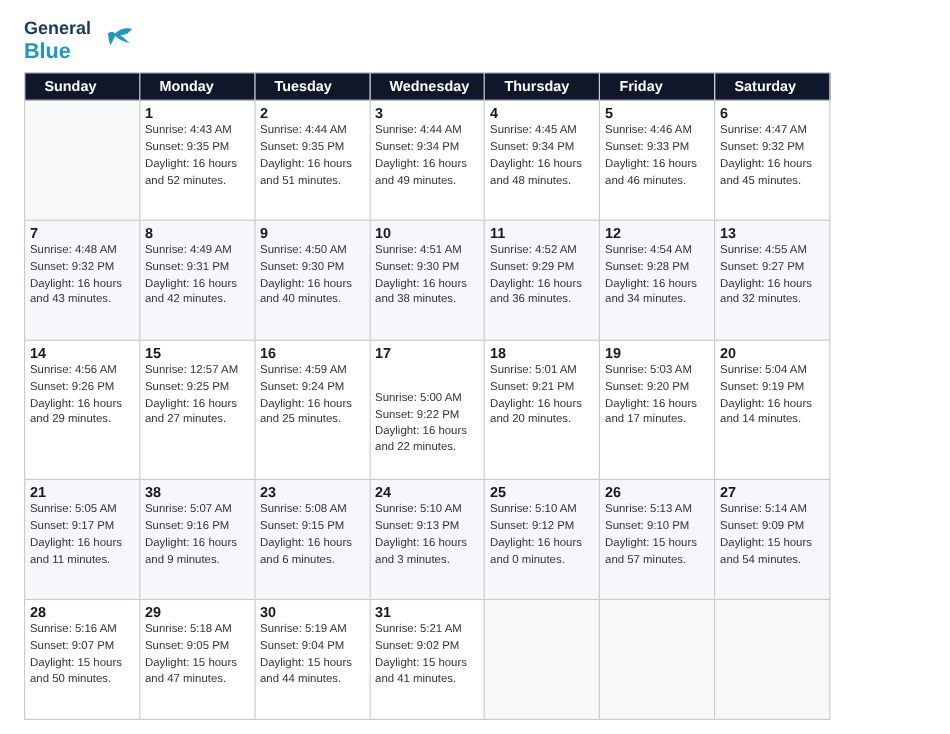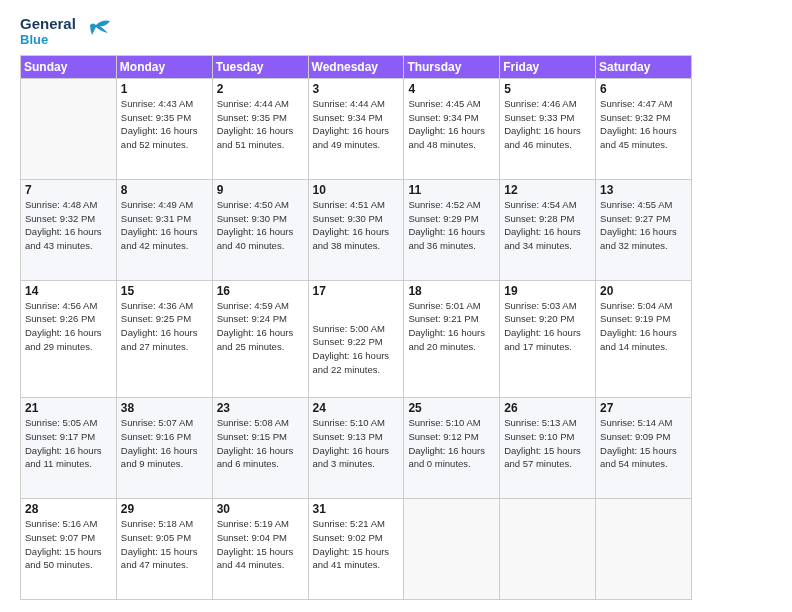--- a/index.html
+++ b/index.html
@@ -41,25 +41,25 @@
       font-size: 15px;
       color: #333;
     }
     .calendar {
       flex: 1;
       border-collapse: collapse;
       width: 100%;
       table-layout: fixed;
     }
     .calendar th {
-      background: #8b5cf6;
+      background: #0f172a;
       color: #fff;
       font-size: 12px;
       font-weight: bold;
-      padding: 4px 3px;
+      padding: 4px 16px;
       text-align: left;
       border: 1px solid #ccc;
     }
     .calendar td {
       border: 1px solid #ccc;
       vertical-align: top;
       padding: 3px 4px;
       font-size: 9.5px;
       color: #333;
       background: #fff;
@@ -85,21 +85,21 @@
   </style>
 </head>
 <body>
 
 <div class="page">
   <div class="header">
     <div class="logo">
   <div style="display:flex;align-items:center;gap:4px;">
     <div style="display:flex;flex-direction:column;line-height:1.1;">
       <span style="font-size:15px;font-weight:bold;color:#1a3a5c;">General</span>
-      <span style="font-size:13px;font-weight:bold;color:#2196c4;">Blue</span>
+      <span style="font-size:18px;font-weight:bold;color:#2196c4;">Blue</span>
     </div>
     <svg width="32" height="28" viewBox="0 0 32 28">
       <path d="M16 8 Q22 2 30 4 Q26 10 20 9 Q24 12 28 16 Q20 14 16 10 Q14 14 12 18 Q10 12 10 8 Q13 5 16 8Z" fill="#2196c4"></path>
     </svg>
   </div>
 </div>
     <div class="title-block">
       <div class="month-title"></div>
       <div class="location"></div>
     </div>
@@ -217,21 +217,21 @@
         <tr>
           <td>
             <span class="day-num">14</span>
             <div class="day-info" style="white-space: pre-line;">Sunrise: 4:56 AM
 Sunset: 9:26 PM
 Daylight: 16 hours
 and 29 minutes.</div>
           </td>
           <td>
             <span class="day-num">15</span>
-            <div class="day-info" style="white-space: pre-line;">Sunrise: 4:36 AM
+            <div class="day-info" style="white-space: pre-line;">Sunrise: 12:57 AM
 Sunset: 9:25 PM
 Daylight: 16 hours
 and 27 minutes.</div>
           </td>
           <td>
             <span class="day-num">16</span>
             <div class="day-info" style="white-space: pre-line;">Sunrise: 4:59 AM
 Sunset: 9:24 PM
 Daylight: 16 hours
 and 25 minutes.</div>

